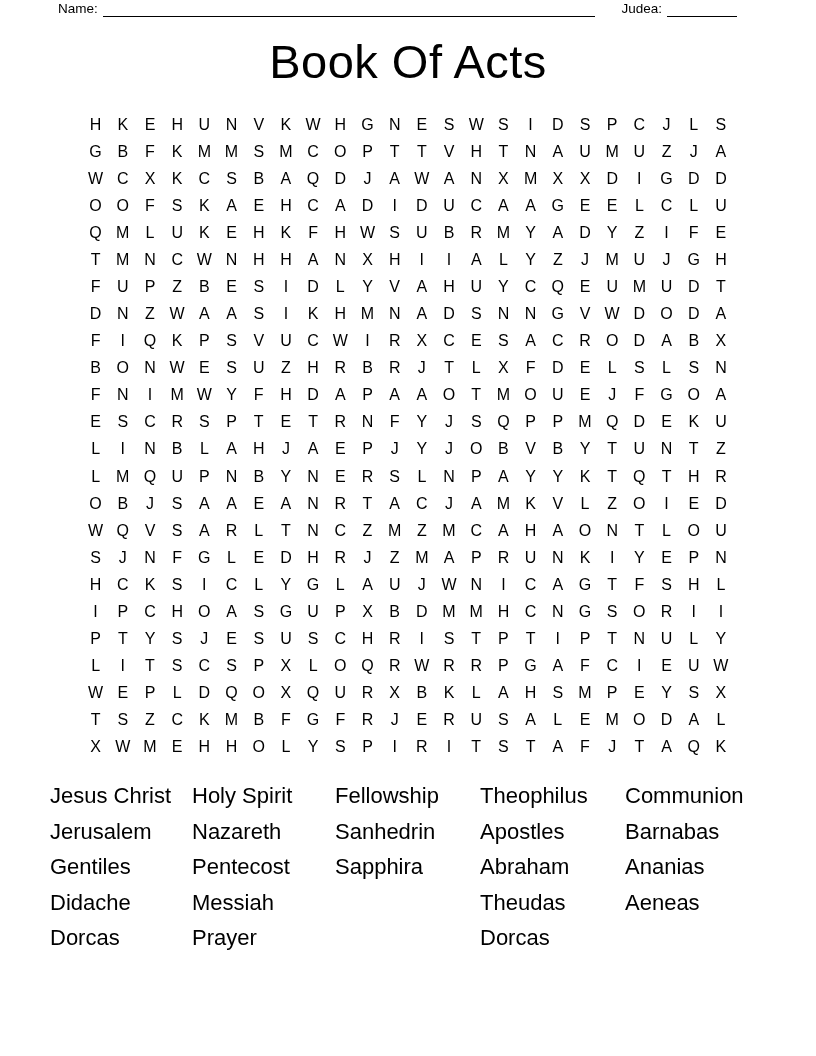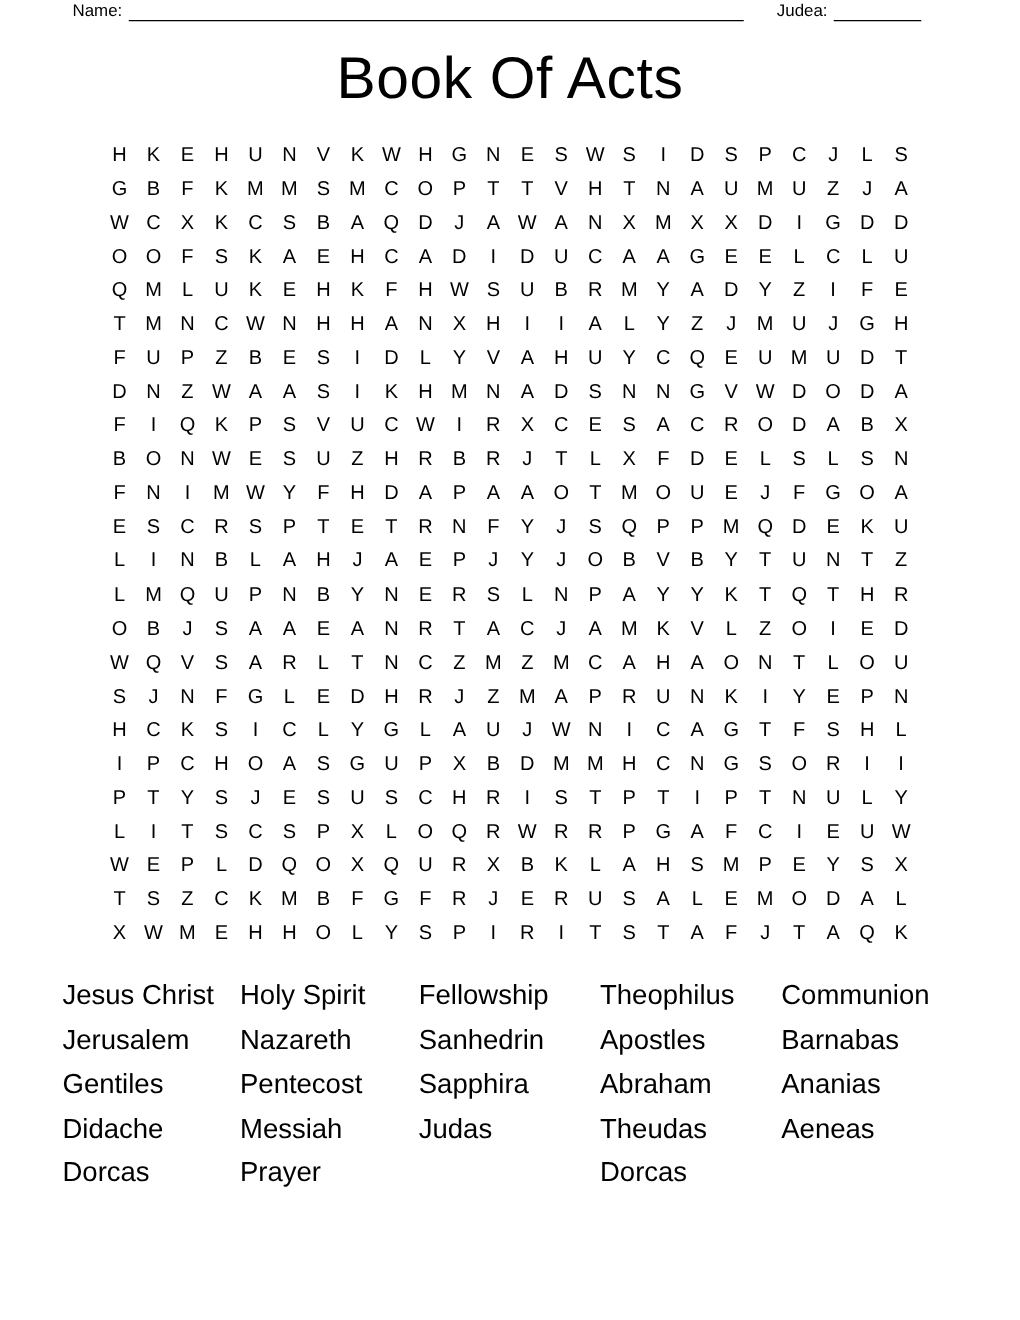--- a/index.html
+++ b/index.html
@@ -693,21 +693,20 @@
         <div class="word">Holy Spirit</div>
         <div class="word">Nazareth</div>
         <div class="word">Pentecost</div>
         <div class="word">Messiah</div>
         <div class="word">Prayer</div>
       </div>
       <div class="word-col">
         <div class="word">Fellowship</div>
         <div class="word">Sanhedrin</div>
         <div class="word">Sapphira</div>
-        <div class="word">Judas</div>
       </div>
       <div class="word-col">
         <div class="word">Theophilus</div>
         <div class="word">Apostles</div>
         <div class="word">Abraham</div>
         <div class="word">Theudas</div>
         <div class="word">Dorcas</div>
       </div>
       <div class="word-col">
         <div class="word">Communion</div>

